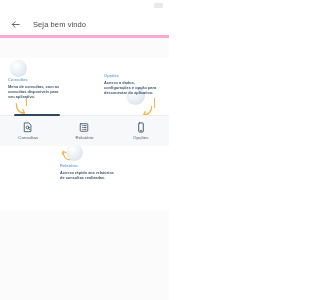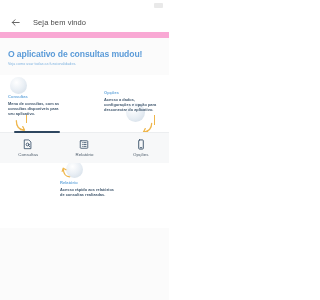--- a/index.html
+++ b/index.html
@@ -24,21 +24,21 @@
     width:9px; height:5px;
     background:#e9e9e9;
     border-radius:1px;
   }
   .appbar {
     height:25px;
     background:#ffffff;
     display:flex;
     align-items:center;
     padding:0 8px;
-    border-bottom:6px solid #f9a8d4;
+    border-bottom:3px solid #f9a8d4;
   }
   .back-arrow {
     width:14px; height:14px;
     display:flex; align-items:center; justify-content:center;
     flex:0 0 auto;
     cursor:pointer;
   }
   .back-arrow svg { display:block; }
   .appbar-title {
     margin-left:11px;
@@ -174,24 +174,20 @@
     <svg width="11" height="11" viewBox="0 0 24 24" fill="none" stroke="#5a5a5a" stroke-width="2" stroke-linecap="round" stroke-linejoin="round">
       <line x1="20" y1="12" x2="5" y2="12"></line>
       <polyline points="11 18 5 12 11 6"></polyline>
     </svg>
   </div>
   <div class="appbar-title">Seja bem vindo</div>
 </div>
 
 <div class="page">
 
-  <div class="heading-wrap">
-    <div class="headline">O aplicativo de consultas mudou!</div>
-    <div class="subhead">Veja como usar todas as funcionalidades.</div>
-  </div>
 
   <div class="card">
 
     <div class="blob blob-left"></div>
     <div class="blob blob-right"></div>
     <div class="blob blob-bottom"></div>
 
     <div class="callout callout-consultas">
       <div class="co-title">Consultas</div>
       <div class="co-body">Menu de consultas, com as consultas disponíveis para seu aplicativo.</div>

